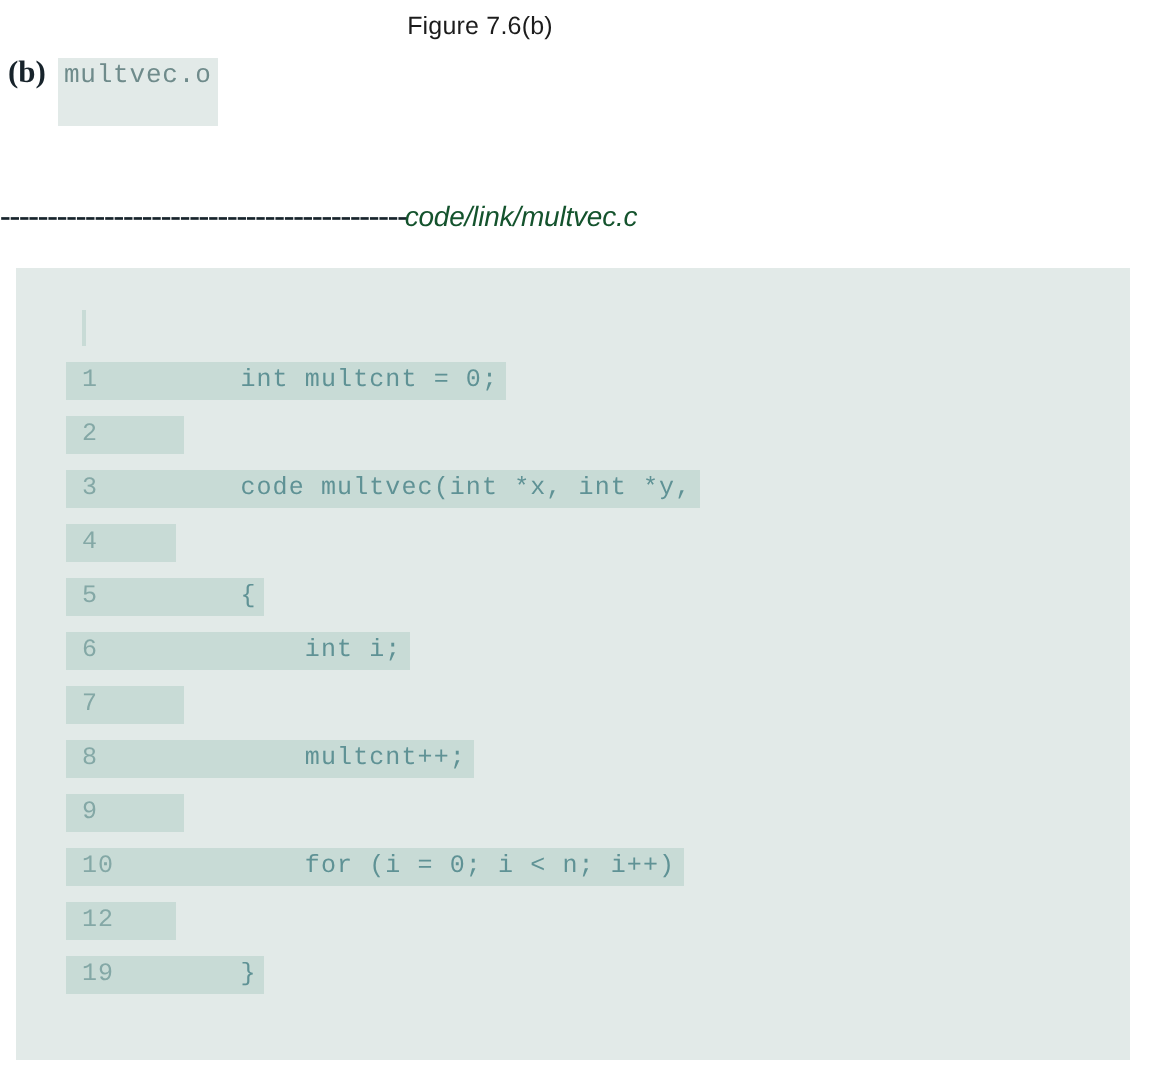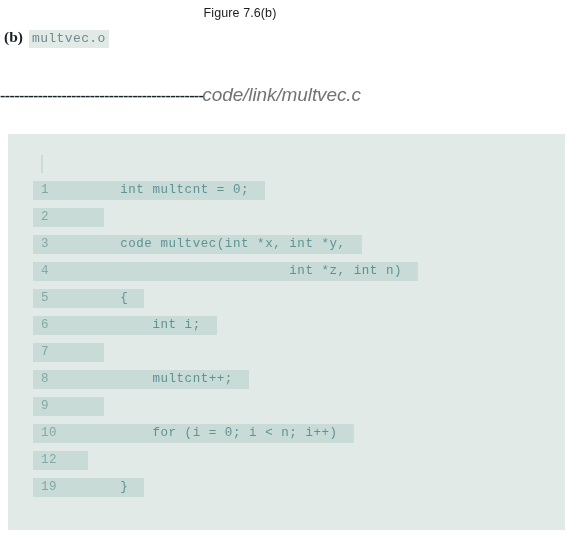--- a/index.html
+++ b/index.html
@@ -42,21 +42,21 @@
     font-size: 15.5px;
     font-weight: 700;
     color: #17232b;
     margin-right: 6px;
   }
   .subcaption-mono {
     font-family: "Liberation Mono", monospace;
     font-size: 13px;
     color: #6f8b8b;
     background: #e2eae8;
-    padding: 1px 3px 2px 3px;
+    padding: 1px 3px 18px 3px;
     letter-spacing: 0.4px;
   }
 
   
   .rule-row {
     position: absolute;
     top: 84px;
     left: 0px;
     display: flex;
     align-items: baseline;
@@ -66,24 +66,25 @@
     font-family: "Liberation Serif", serif;
     font-size: 16px;
     font-weight: 700;
     color: #17232b;
     letter-spacing: -0.6px;
     line-height: 1;
   }
   .rule-path {
     font-family: "Liberation Sans", sans-serif;
     font-style: italic;
-    font-size: 19px;
-    color: #737373;
+    font-size: 14px;
+    color: #14532d;
     letter-spacing: -0.1px;
     margin-left: -1px;
+    margin-top: 16px;
   }
 
   
   .code-panel {
     position: absolute;
     left: 8px;
     top: 134px;
     width: 557px;
     height: 396px;
     background: #e2eae8;
@@ -127,21 +128,21 @@
   .lineno {
     display: inline-block;
     width: 55px;
     padding-left: 8px;
     box-sizing: border-box;
     color: #84a8a6;
   }
   .linecode {
     display: inline-block;
     color: #5f9295;
-    padding-right: 16px;
+    padding-right: 4px;
   }
 </style>
 </head>
 <body>
 
 <div class="figure-title">Figure 7.6(b)</div>
 
 <div class="subcaption-row">
   <span class="subcaption-label">(b)</span>
   <span class="subcaption-mono">multvec.o</span>
@@ -161,21 +162,21 @@
         <div class="code-line">
           <span class="line-hl"><span class="lineno">1</span><span class="linecode">    int multcnt = 0;</span></span>
         </div>
         <div class="code-line">
           <span class="line-hl"><span class="lineno">2</span><span class="linecode"></span></span>
         </div>
         <div class="code-line">
           <span class="line-hl"><span class="lineno">3</span><span class="linecode">    code multvec(int *x, int *y,</span></span>
         </div>
         <div class="code-line">
-          <span class="line-hl"><span class="lineno">4</span><span class="linecode">                         int *z, int n)</span></span>
+          <span class="line-hl"><span class="lineno">4</span></span>
         </div>
         <div class="code-line">
           <span class="line-hl"><span class="lineno">5</span><span class="linecode">    {</span></span>
         </div>
         <div class="code-line">
           <span class="line-hl"><span class="lineno">6</span><span class="linecode">        int i;</span></span>
         </div>
         <div class="code-line">
           <span class="line-hl"><span class="lineno">7</span><span class="linecode"></span></span>
         </div>

